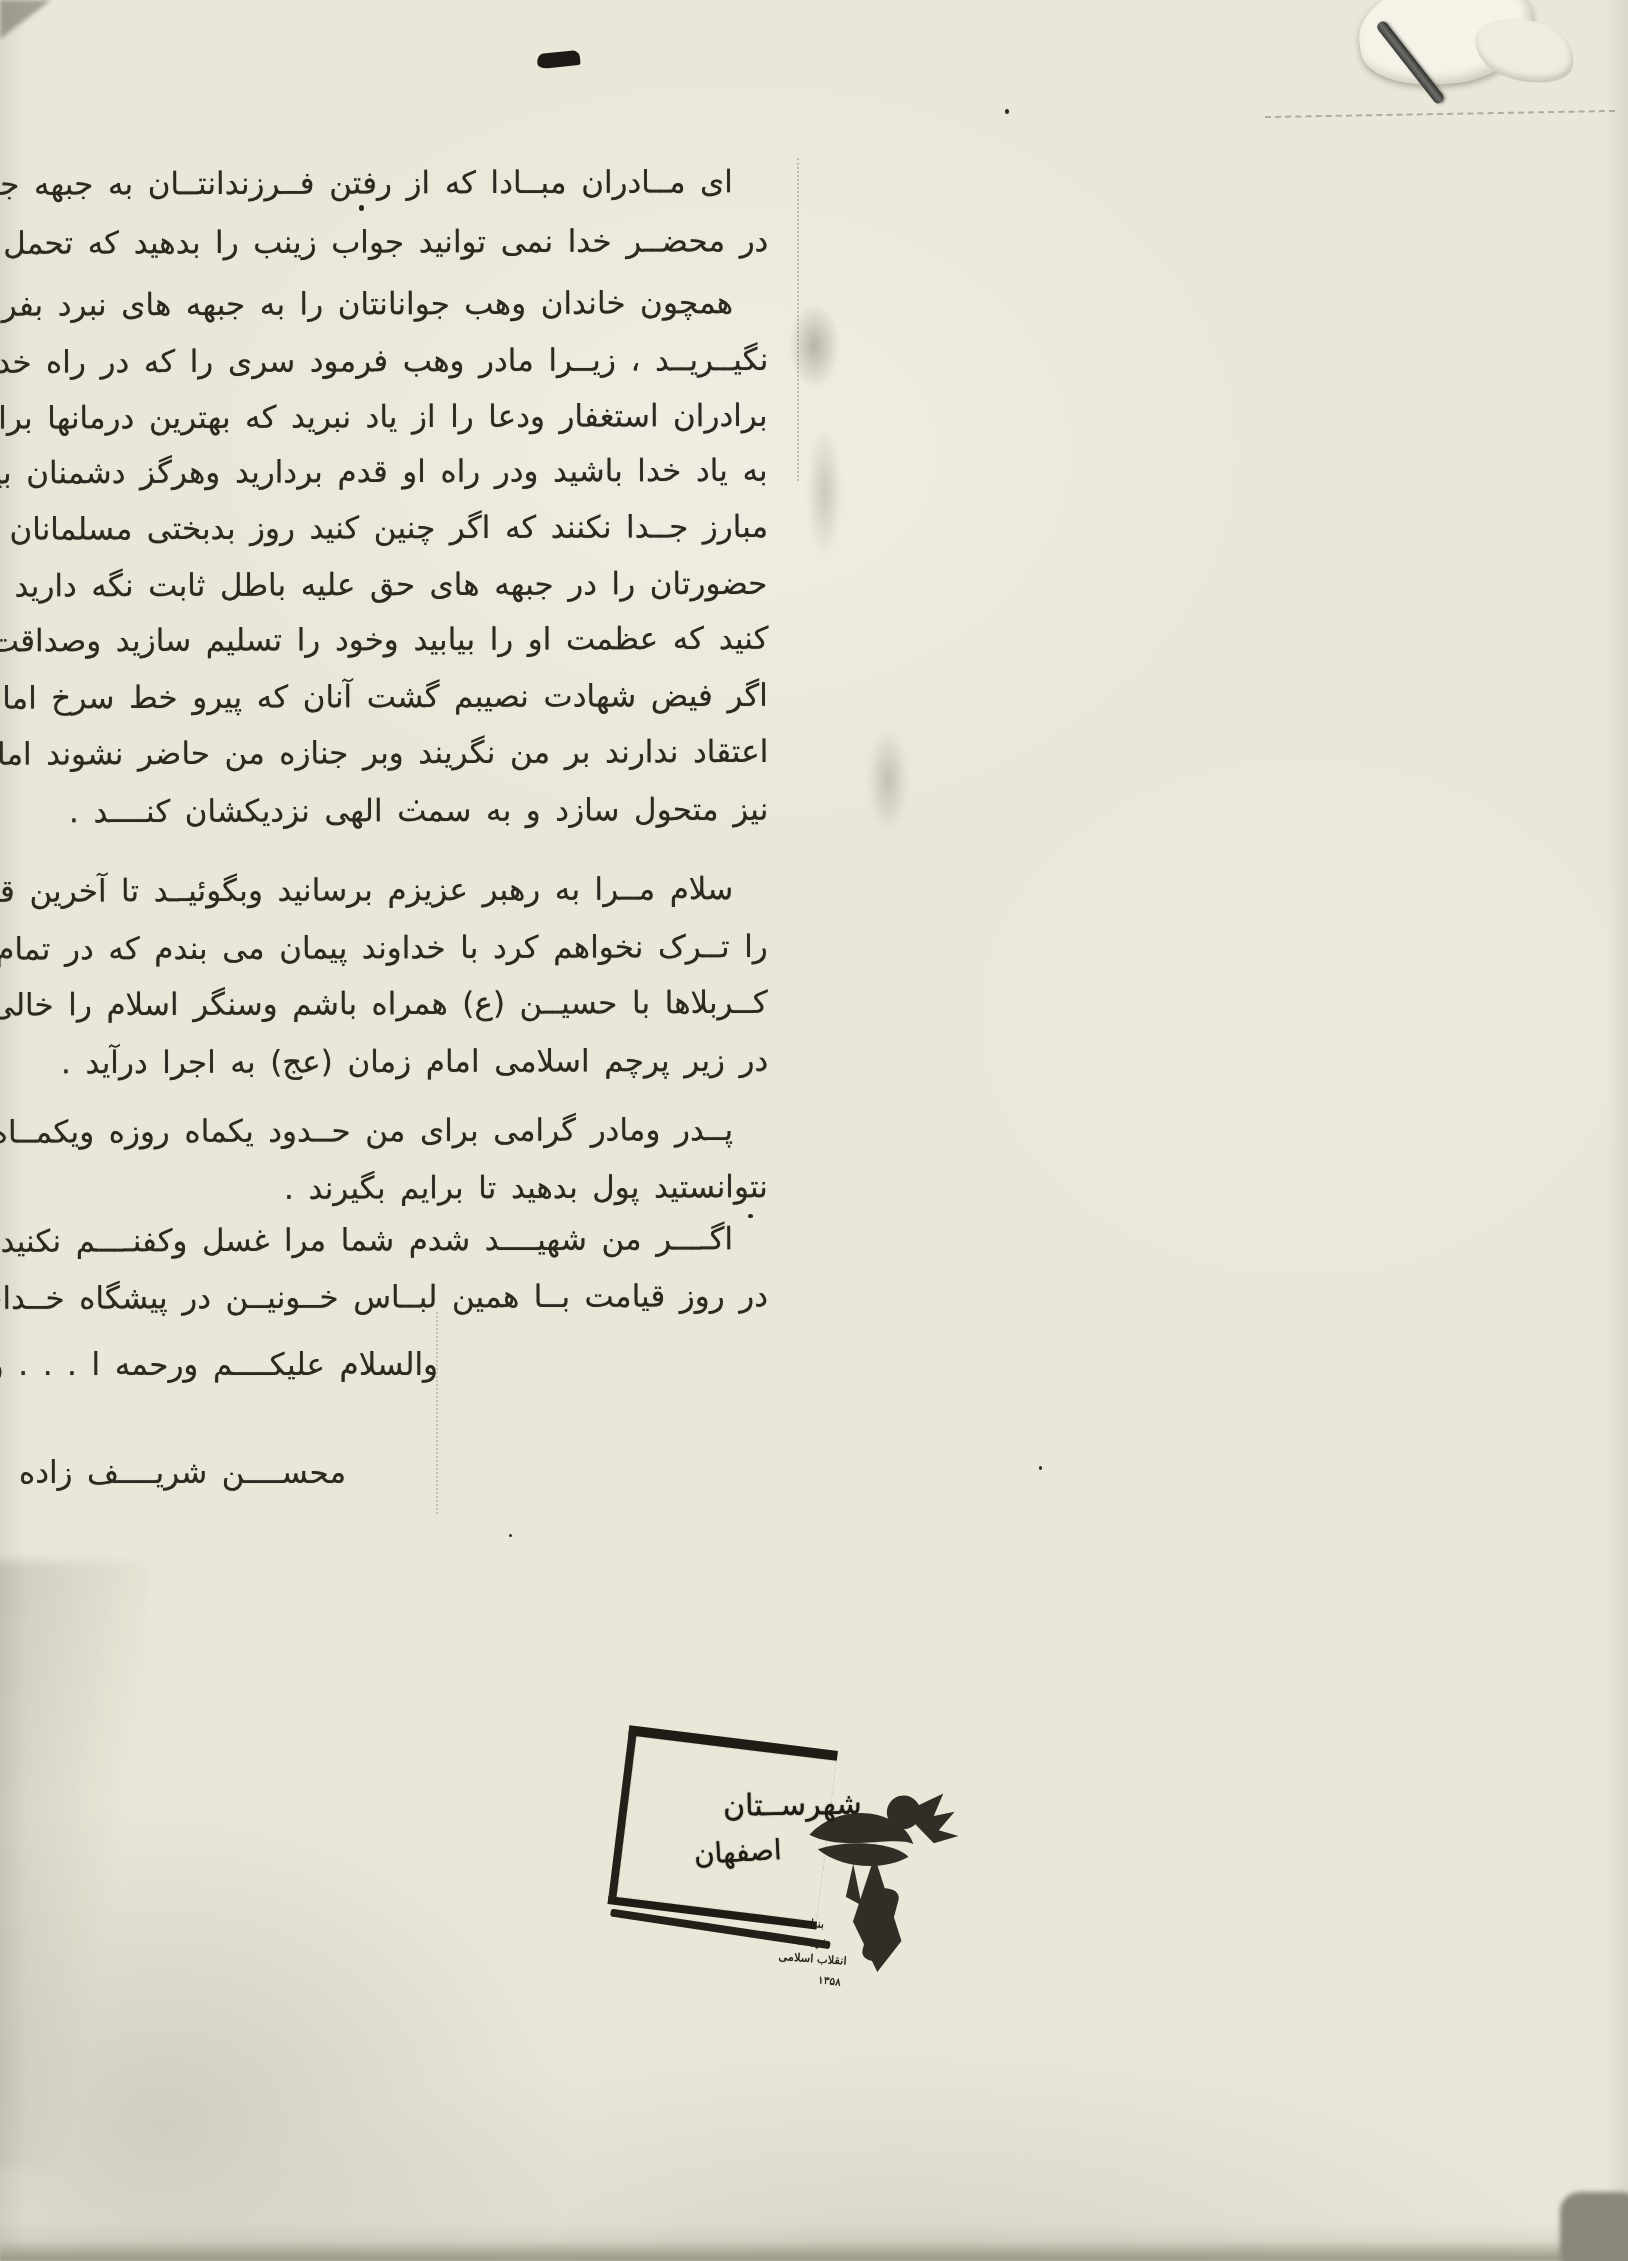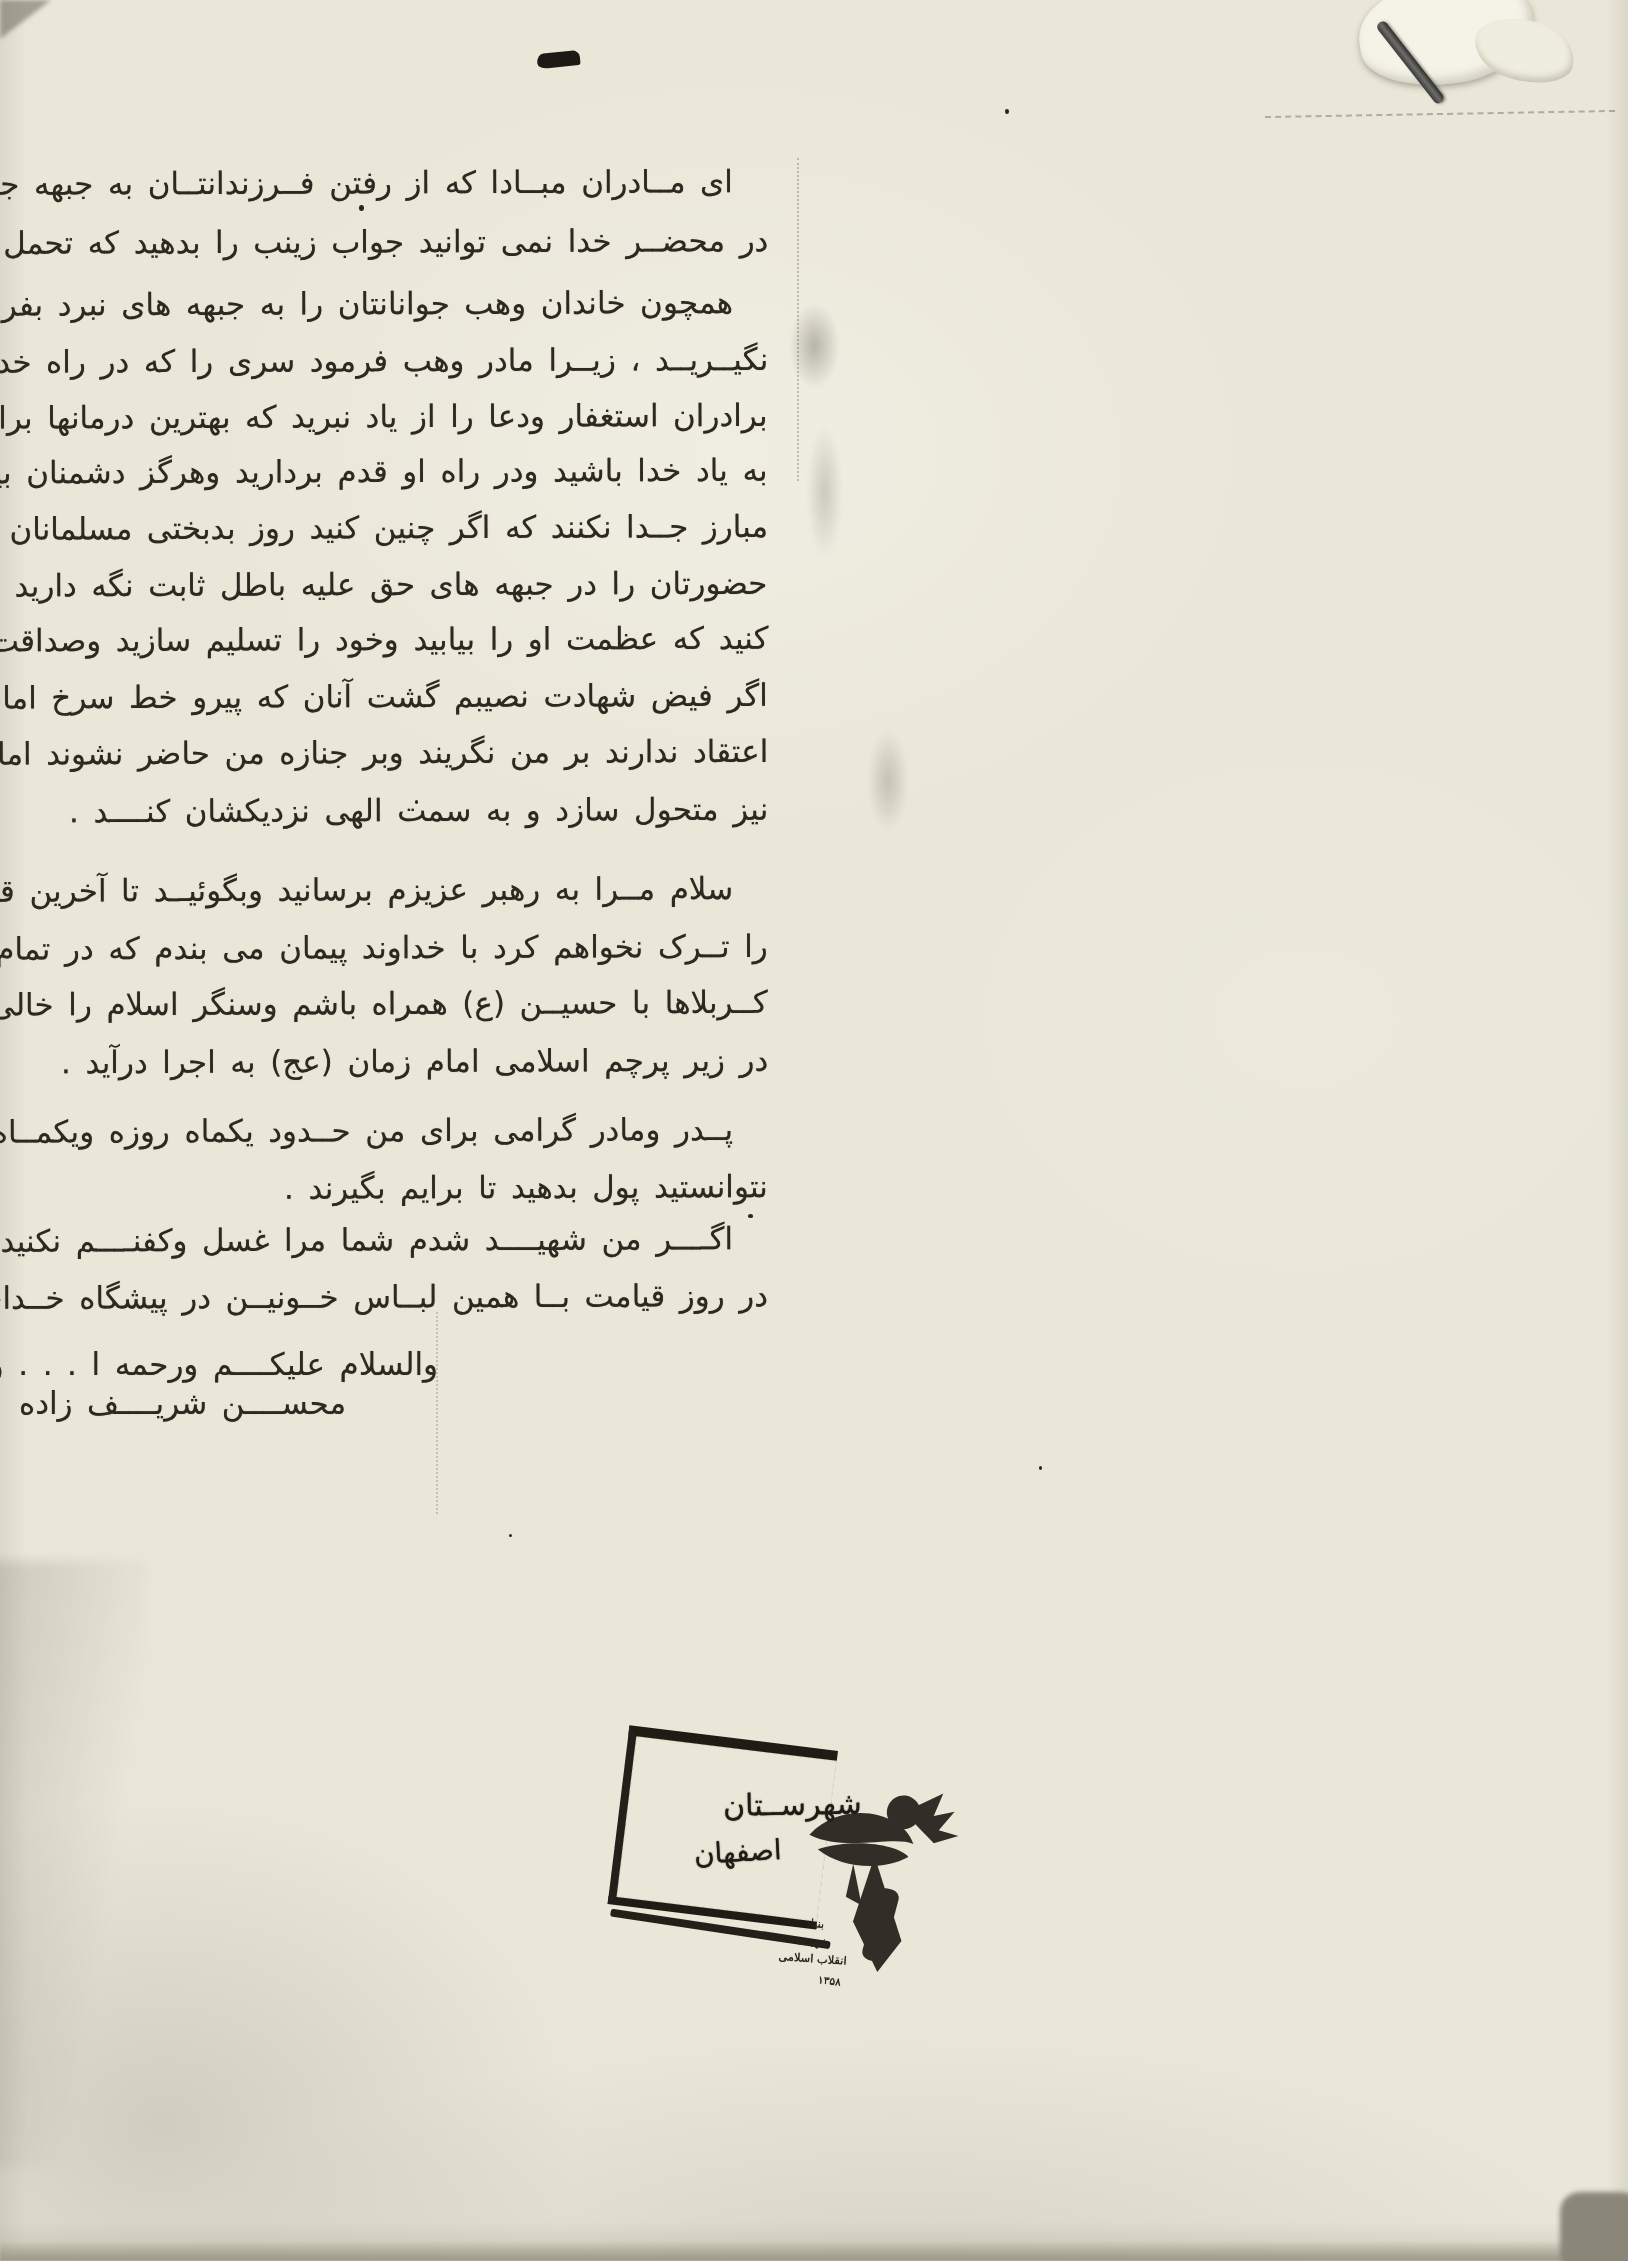--- a/index.html
+++ b/index.html
@@ -204,21 +204,21 @@
     <div class="line p-start" style="top:869px">سلام مــرا به رهبر عزیزم برسانید وبگوئیــد تا آخرین قطره خونم سنگر اســــلام</div>
     <div class="line" style="top:927px">را تــرک نخواهم کرد با خداوند پیمان می بندم که در تمام عاشوراها و تاسوعــا وتمــــام</div>
     <div class="line" style="top:983px">کــربلاها با حسیــن (ع) همراه باشم وسنگر اسلام را خالی نکنم تا هنگامیکه همه احکام اسلام</div>
     <div class="line" style="top:1040px">در زیر پرچم اسلامی امام زمان (عج) به اجرا درآید .</div>
     <div class="line p-start" style="top:1110px">پــدر ومادر گرامی برای من حــدود یکماه روزه ویکمــاه نماز اگر توانستید بگیرید واگــــر</div>
     <div class="line" style="top:1166px">نتوانستید پول بدهید تا برایم بگیرند .</div>
     <div class="line p-start" style="top:1219px">اگــــر من شهیــــد شدم شما مرا غسل وکفنــــم نکنید ، زیــرا می خواهــــــم</div>
     <div class="line" style="top:1276px">در روز قیامت بــا همین لبــاس خــونیــن در پیشگاه خــدای بزرگ حاضرشوم .</div>
 
     <div class="closing-line" style="top:1346px;right:1191px">والسلام علیکــــم ورحمه ا . . . وبرکاتــــه</div>
-    <div class="closing-line" style="top:1385px;right:1283px">محســــن شریــــف زاده</div>
+    <div class="closing-line" style="top:1454px;right:1283px">محســــن شریــــف زاده</div>
   </div>
 
   <div class="stamp">
     <div class="stamp-box">
       <div class="underline2"></div>
       <div class="stamp-city1">شهرســتان</div>
       <div class="stamp-city2">اصفهان</div>
     </div>
     <svg class="stamp-bird" viewBox="0 0 100 120">
       <g fill="#221e18" opacity="0.92">

